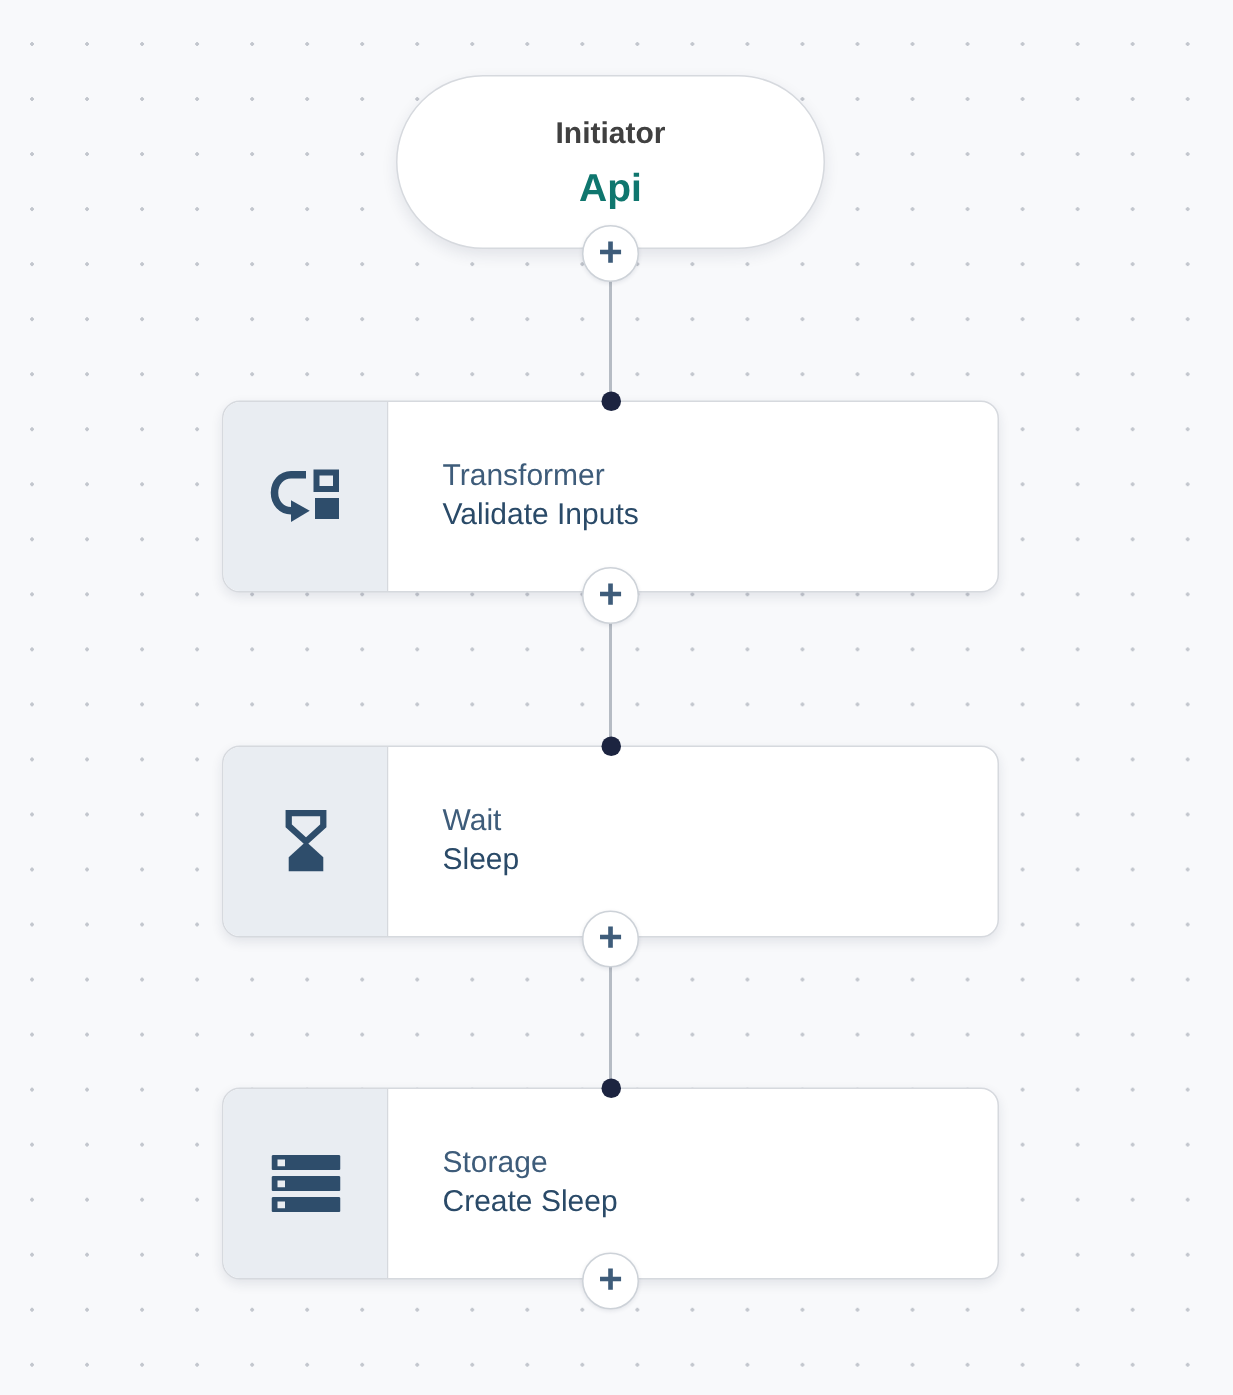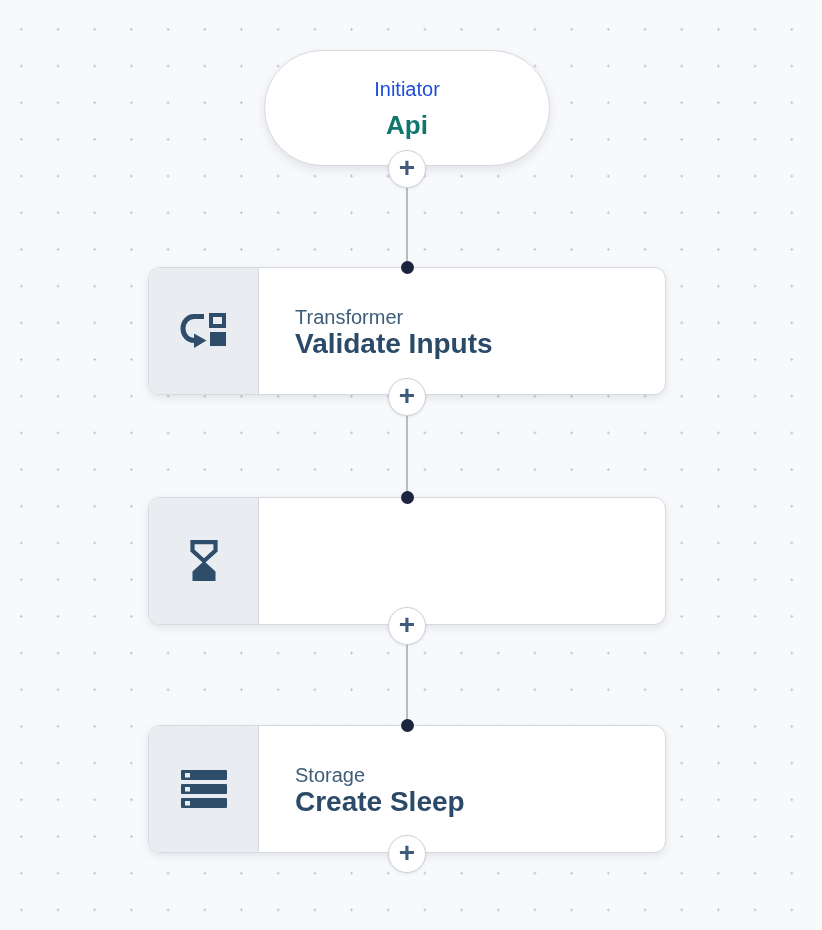--- a/index.html
+++ b/index.html
@@ -47,21 +47,21 @@
     border-radius: 58px;
     box-shadow: 0 4px 10px rgba(30, 42, 64, 0.10);
     display: flex;
     flex-direction: column;
     align-items: center;
     justify-content: center;
     gap: 9px;
     z-index: 2;
     cursor: pointer;
   }
-  .pill .type-label { font-size: 20px; line-height: 24px; color: #1d4ed8; }
+  .pill .type-label { font-size: 20px; line-height: 24px; color: #404040; font-weight: bold; }
   .pill .node-name  { font-size: 26px; line-height: 30px; font-weight: 700; color: #0f766e; }
   
   .card {
     position: absolute;
     left: 148px;
     width: 518px;
     height: 128px;
     background: #ffffff;
     border: 1px solid #d6d9de;
     border-radius: 12px;
@@ -84,21 +84,21 @@
   }
   .card-body {
     flex: 1;
     display: flex;
     flex-direction: column;
     justify-content: center;
     gap: 0;
     padding-left: 36px;
   }
   .card-body .type-label { font-size: 20px; line-height: 24px; color: #3e5c7a; }
-  .card-body .node-name  { font-size: 28px; line-height: 29px; font-weight: 700; color: #2a4a68; }
+  .card-body .node-name  { font-size: 20px; line-height: 29px; font-weight: 400; color: #2a4a68; }
   
   .plus {
     position: absolute;
     left: 388px;
     width: 38px;
     height: 38px;
     border-radius: 50%;
     background: #ffffff;
     border: 1px solid #cdd2d8;
     box-shadow: 0 1px 3px rgba(30, 42, 64, 0.10);
@@ -145,20 +145,24 @@
       <div class="node-name">Validate Inputs</div>
     </div>
   </div>
 
   <div class="card" style="top:497px">
     <div class="icon-box">
       <svg width="32" height="44" viewBox="0 0 30 42" aria-hidden="true">
         <path d="M4 3 H26 V11 L15 21 L4 11 Z" fill="none" stroke="currentColor" stroke-width="4" stroke-linejoin="miter"></path>
         <path d="M15 21 L26 31 V40 H4 V31 Z" fill="currentColor"></path>
       </svg>
+    </div>
+    <div class="card-body">
+      <div class="type-label">Wait</div>
+      <div class="node-name">Sleep</div>
     </div>
   </div>
 
   <div class="card" style="top:725px">
     <div class="icon-box">
       <svg width="46" height="38" viewBox="0 0 46 38" aria-hidden="true">
         <g fill="currentColor">
           <rect x="0" y="0" width="46" height="10" rx="1"></rect>
           <rect x="0" y="14" width="46" height="10" rx="1"></rect>
           <rect x="0" y="28" width="46" height="10" rx="1"></rect>

